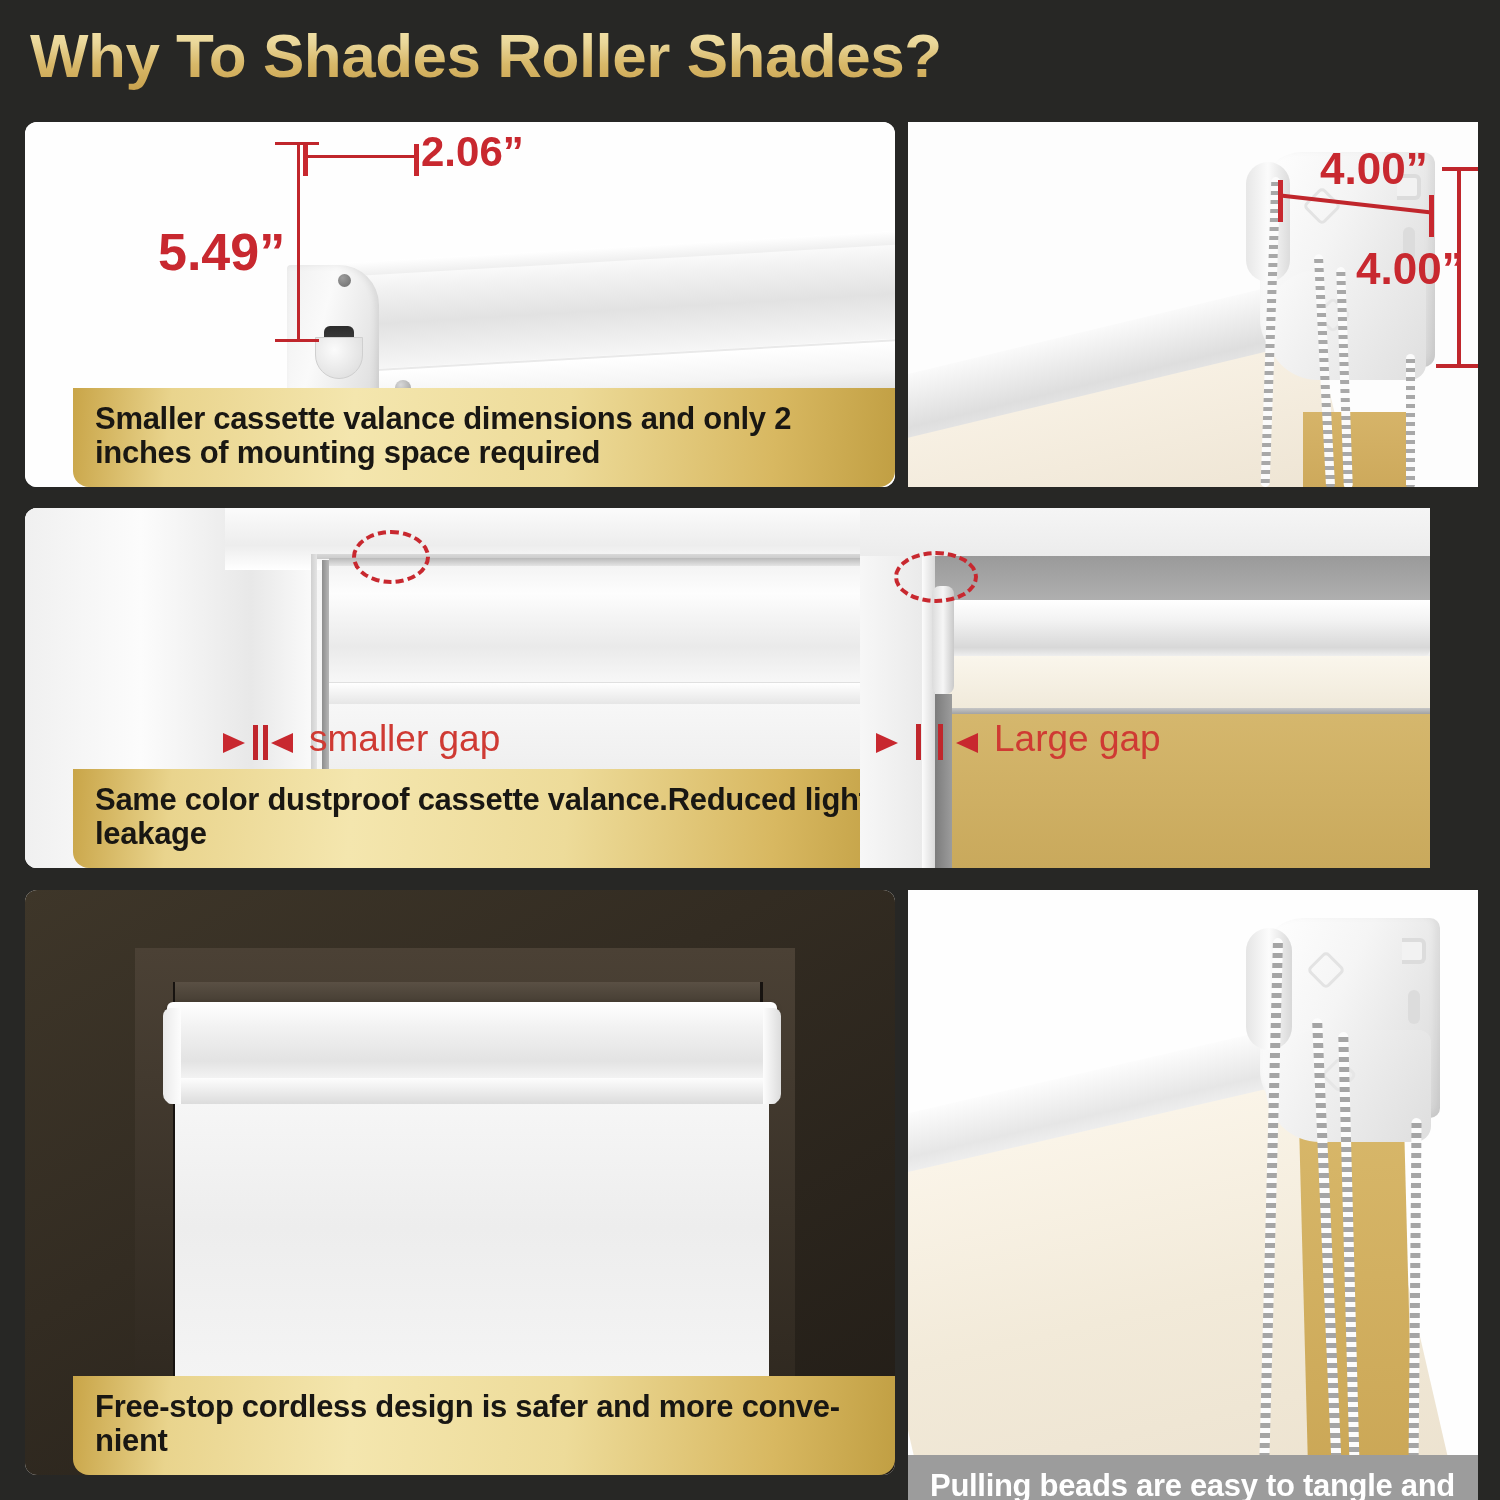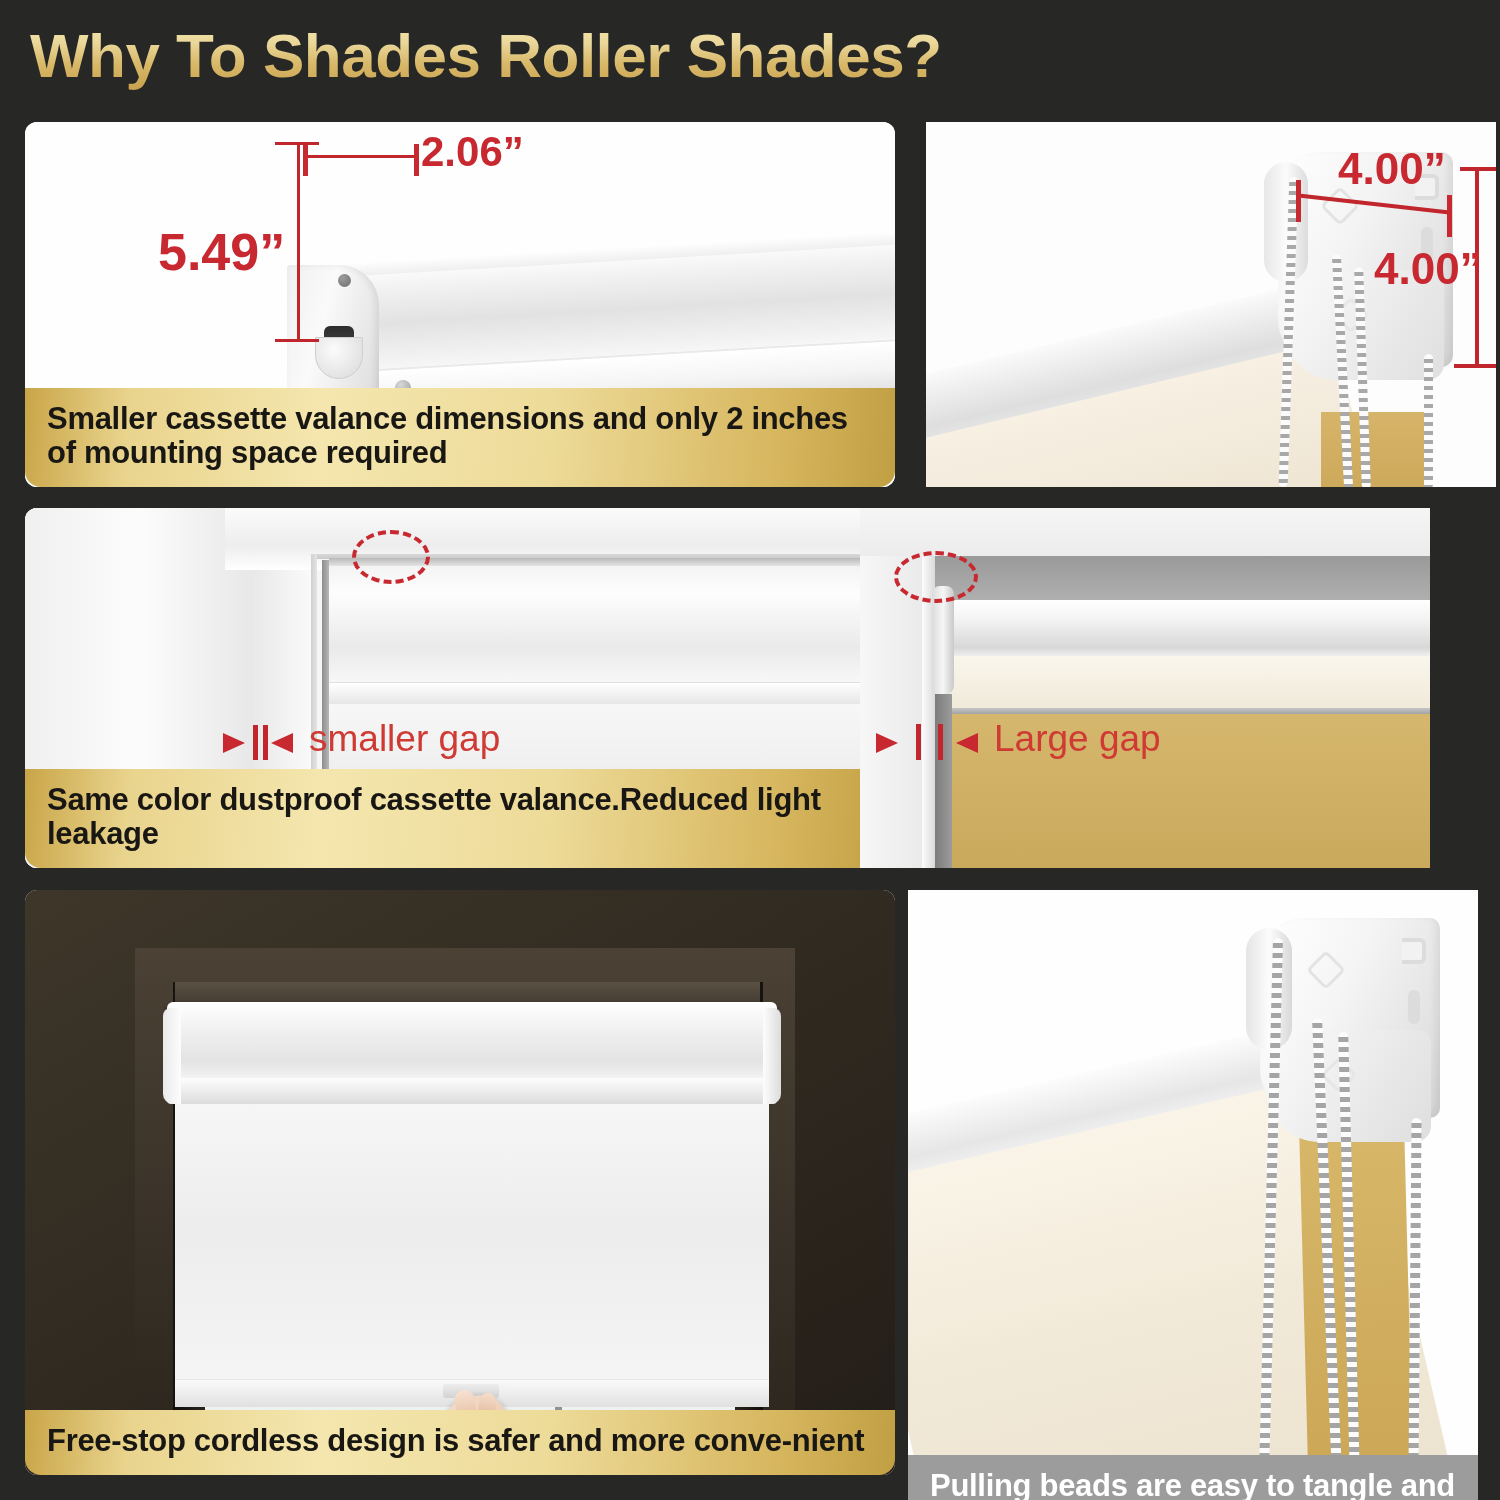--- a/index.html
+++ b/index.html
@@ -32,21 +32,21 @@
   
   .cap {
     position:absolute; left:0; right:0; bottom:0;
     padding:14px 20px 16px 22px;
     font-size:31px; font-weight:bold; line-height:1.12;
     letter-spacing:-0.3px;
   }
   .cap.gold {
     color:#191713;
     background:linear-gradient(95deg,#c9a548 0%,#e9d48d 12%,#f4e6ae 34%,#eddb99 60%,#d8b861 85%,#c19f43 100%);
-    border-bottom-left-radius:16px; border-bottom-right-radius:16px;
+    border-bottom-left-radius:16px; border-bottom-right-radius:16px;margin-left:48px;
   }
   .cap.gray { color:#ffffff; background:#9c9c9c; }
 
   
   .weave {
     background-image:
       repeating-linear-gradient(90deg, rgba(255,255,255,0) 0px, rgba(255,255,255,0) 1px, rgba(130,130,130,.10) 1px, rgba(130,130,130,.10) 2px),
       repeating-linear-gradient(0deg, rgba(255,255,255,0) 0px, rgba(255,255,255,0) 2px, rgba(120,120,120,.13) 2px, rgba(120,120,120,.13) 3px);
   }
   .vgrain {
@@ -135,21 +135,21 @@
     <div class="dim-line" style="left:272px; top:20px; width:3px; height:200px;"></div>
     <div class="dim-line" style="left:272px; top:20px; width:3px; height:200px;"></div>
     <div class="dim-line" style="left:250px; top:20px; width:44px; height:3px;"></div>
     <div class="dim-line" style="left:250px; top:217px; width:44px; height:3px;"></div>
     <div class="dim-text" style="left:133px; top:100px; font-size:52px;">5.49”</div>
   </div>
 
   <div class="cap gold">Smaller cassette valance dimensions and only 2 inches of mounting space required</div>
 </div>
 
-<div class="panel right" style="left:908px; top:122px; width:570px; height:365px;margin-left:18px;">
+<div class="panel right" style="left:908px; top:122px; width:570px; height:365px;">
   <div class="photo" style="background:#fdfdfd;">
 
     <div class="weave" style="
       position:absolute; left:-30px; top:150px; width:460px; height:95px;
       background:linear-gradient(180deg,#fafafa,#dedede 55%,#f4f4f4);
       transform:rotate(-13.5deg); transform-origin:right center;"></div>
 
     <div class="weave" style="
       position:absolute; left:-40px; top:215px; width:470px; height:180px;
       background:linear-gradient(180deg,#f7f0e3,#ece2d0);

